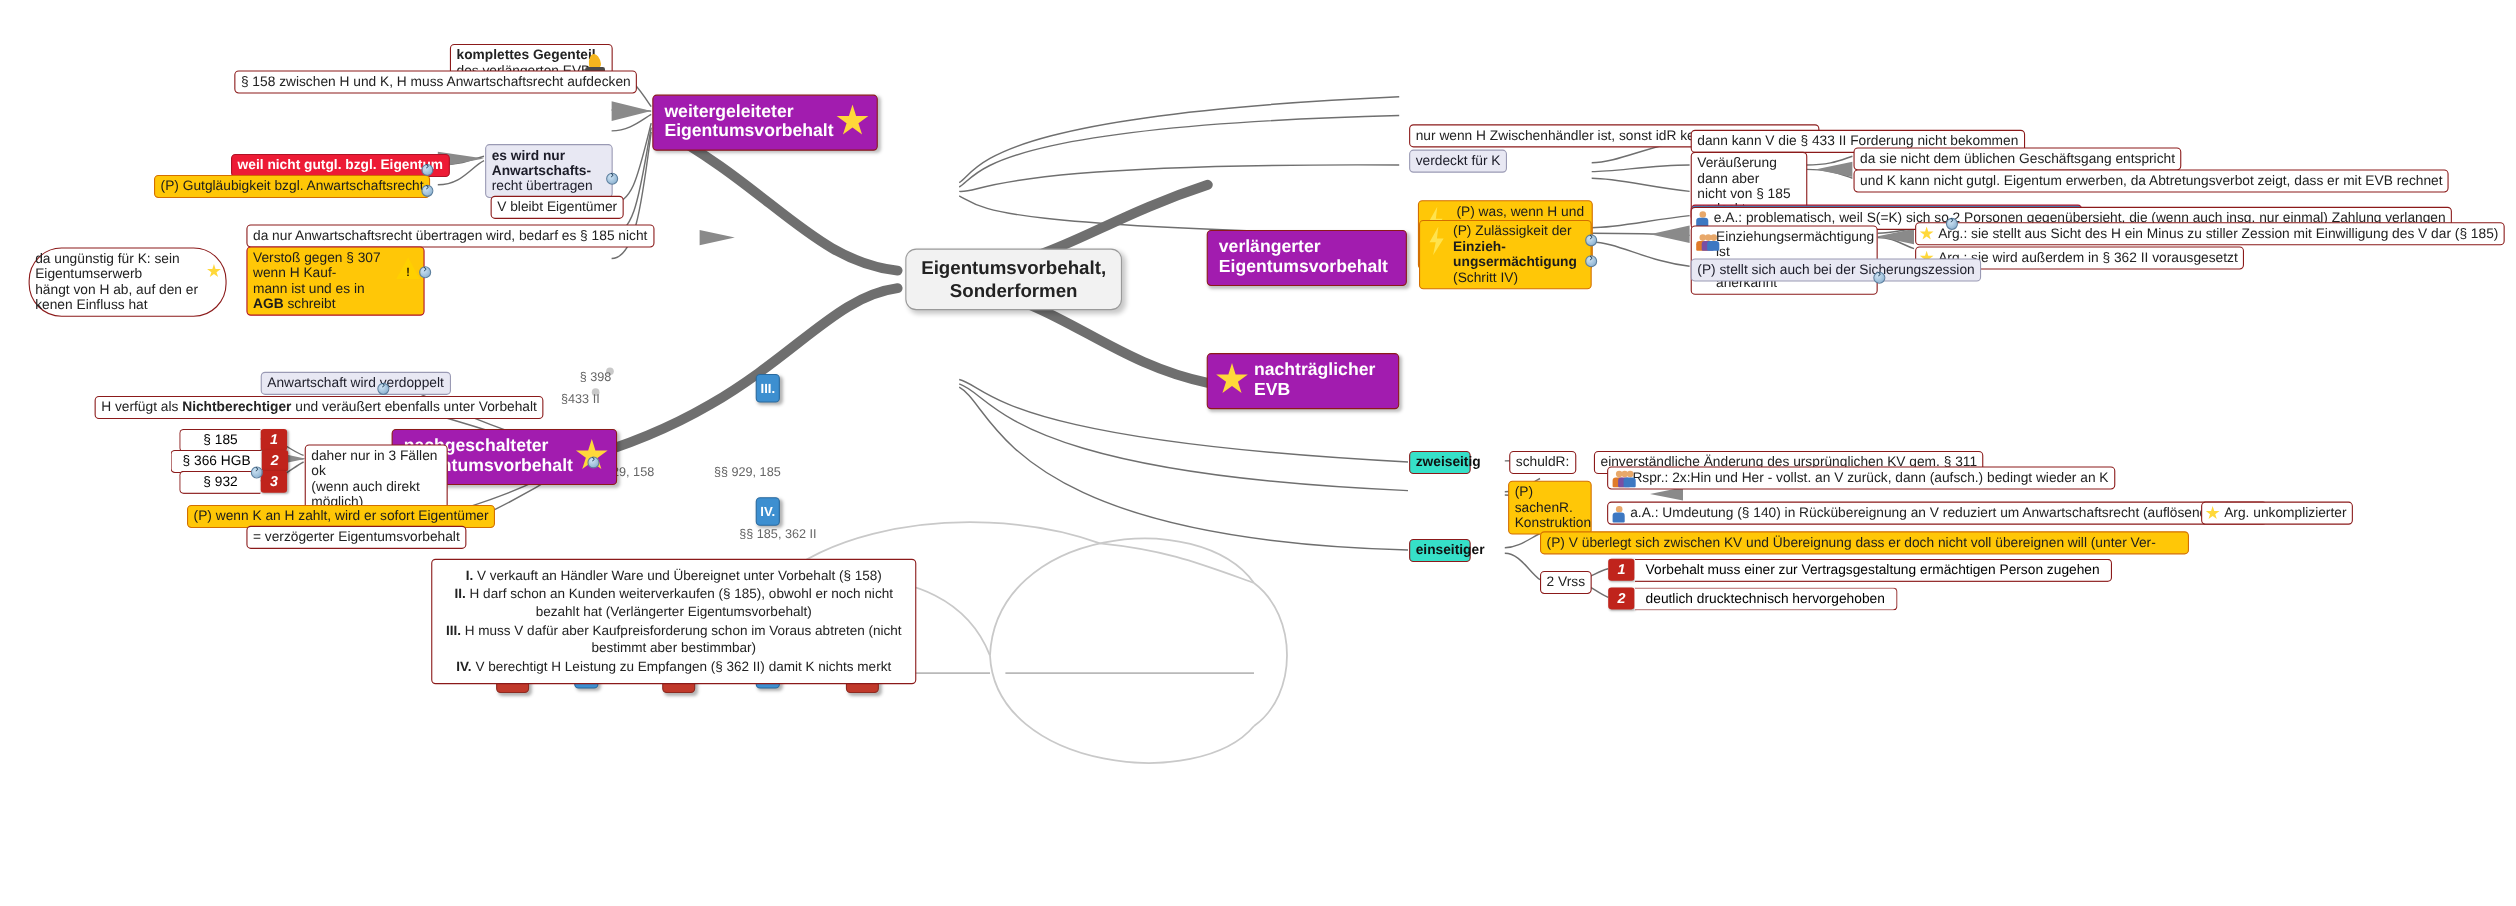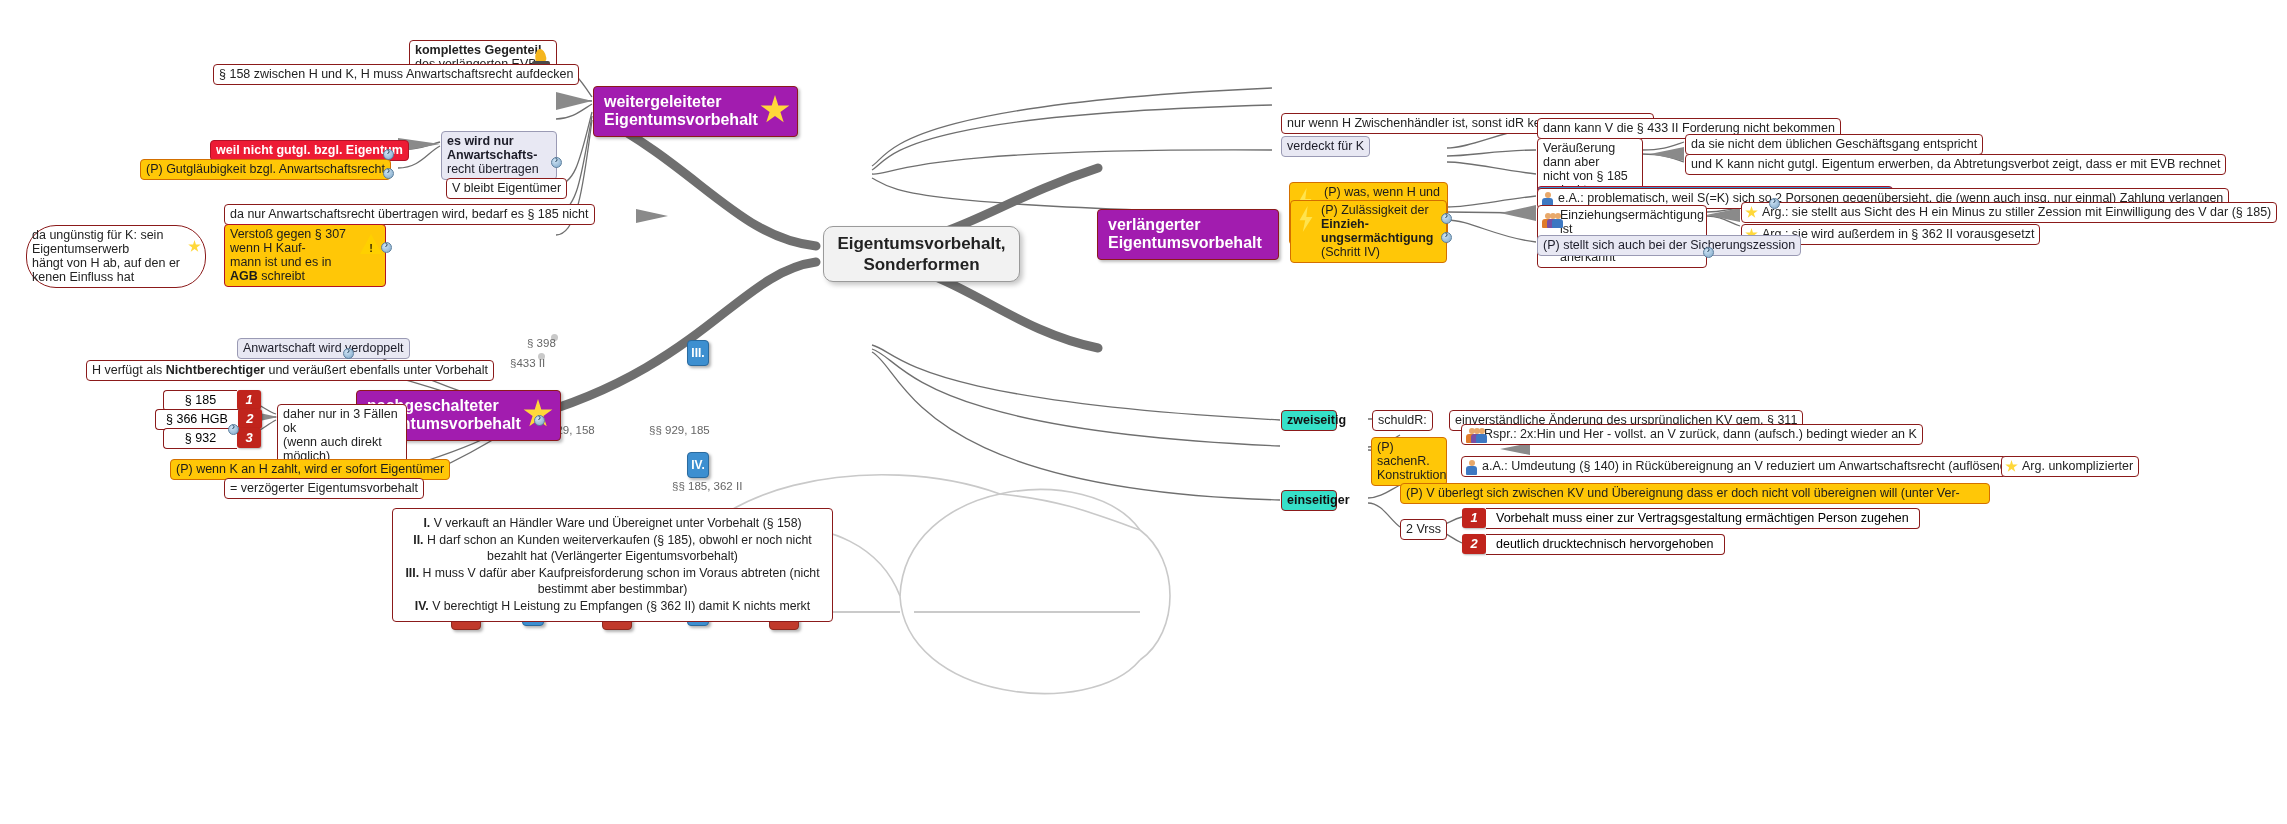--- a/index.html
+++ b/index.html
@@ -418,20 +418,25 @@
   </div>
 
   <div class="node n-amber" style="left:170px; top:459px;">
     <span>(P) wenn K an H zahlt, wird er sofort Eigentümer</span>
   </div>
 
   <div class="node" style="left:224px; top:478px;">
     <span>= verzögerter Eigentumsvorbehalt</span>
   </div>
 
+  <div class="node n-topic starleft" style="left:1097px; top:321px; width:175px;">
+    <span class="ico star big" style="position:absolute; left:7px; top:8px;"></span>
+    <div>nachträglicher</div>
+    <div>EVB</div>
+  </div>
 
   <div class="node n-teal" style="left:1281px; top:410px; width:56px; text-align:center; font-weight:bold;">
     <span>zweiseitig</span>
   </div>
 
   <div class="node n-teal" style="left:1281px; top:490px; width:56px; text-align:center; font-weight:bold;">
     <span>einseitiger</span>
   </div>
 
   <div class="node" style="left:1372px; top:410px;">

